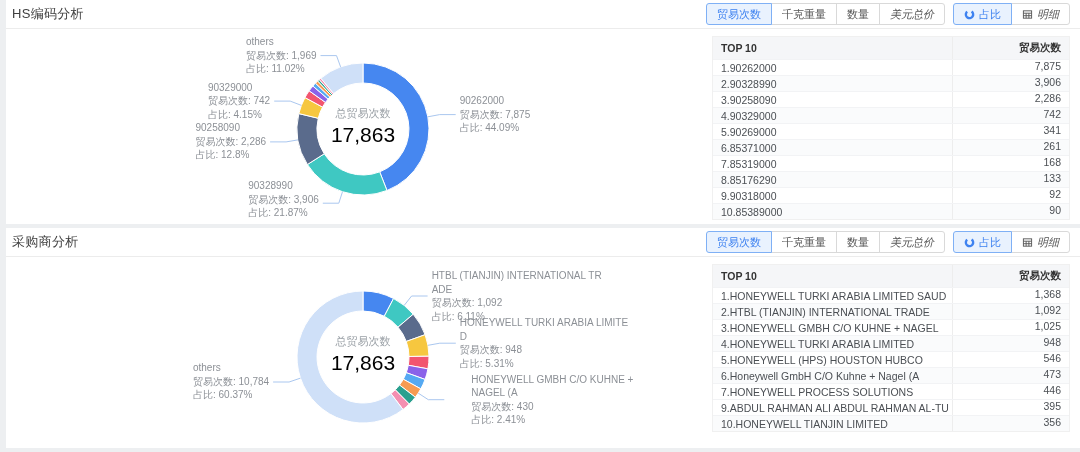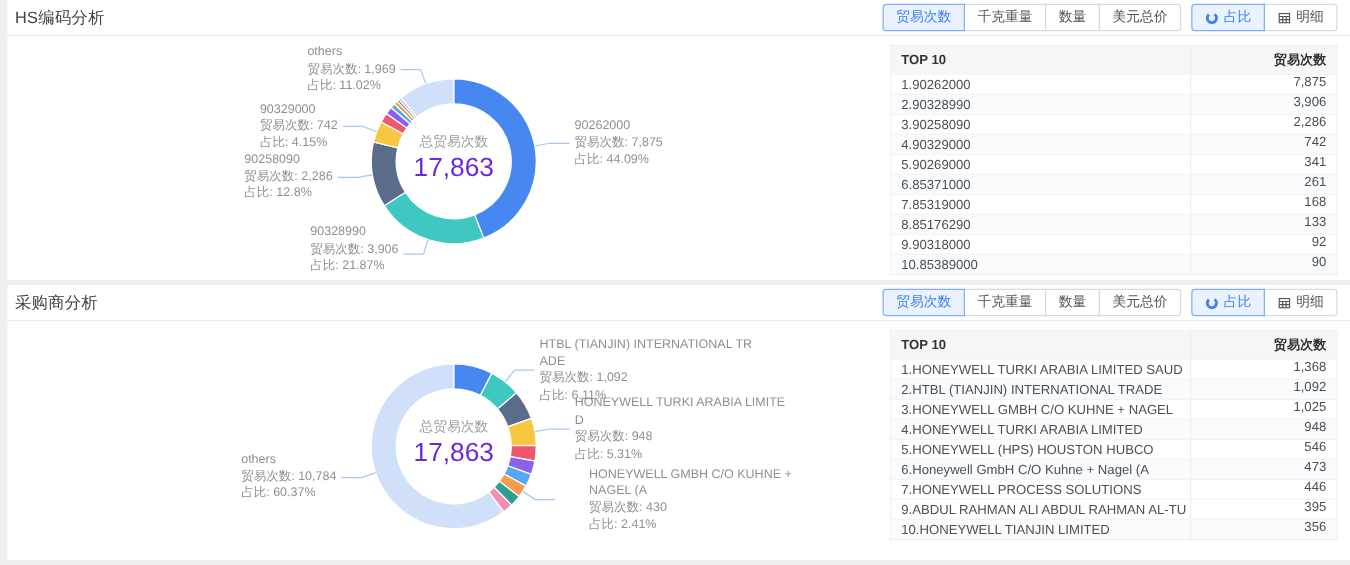--- a/index.html
+++ b/index.html
@@ -23,29 +23,29 @@
   .controls { display: flex; align-items: center; gap: 8px; }
   .btn-group { display: flex; }
   .btn {
     font-family: inherit; font-size: 11px; line-height: 14px;
     padding: 3px 10px; background: #fff; color: #555;
     border: 1px solid #d9d9d9; cursor: pointer; white-space: nowrap;
     display: flex; align-items: center; gap: 4px;
   }
   .btn + .btn { margin-left: -1px; }
   .btn:first-child { border-radius: 3px 0 0 3px; }
-  .btn:last-child  { border-radius: 0 3px 3px 0; }
+  .btn:last-child  { border-radius: 0 3px 3px 0; font-style: italic; }
   .btn.active { color: #3e82f0; border-color: #7fb0f5; background: #e9f2fe; position: relative; z-index: 1; }
   .btn .icon { display: inline-flex; }
 
   .chart-area { position: absolute; left: 0; top: 30px; width: 700px; height: 190px; }
   .donut-svg { position: absolute; left: 0; top: 0; }
   .center-label { position: absolute; left: 287px; top: 76px; width: 140px; text-align: center; }
   .center-title { font-size: 11px; color: #9aa0a6; }
-  .center-value { font-size: 21px; color: #6d28d9; margin-top: 2px; }
+  .center-value { font-size: 21px; color: #000000; margin-top: 2px; }
 
   .callout { position: absolute; font-size: 10px; color: #8c9096; line-height: 13.5px; max-width: 172px; }
   .callout .c-nm { word-break: break-all; }
 
   .top-table { position: absolute; left: 706px; right: 10px; top: 36px; border: 1px solid #f0f0f0; font-size: 10.5px; }
   .t-header { display: flex; align-items: center; height: 22px; background: #f5f6f8; font-weight: 700; color: #333; }
   .t-row { display: flex; align-items: flex-start; height: 16px; border-top: 1px solid #f2f3f5; color: #4b4f54; }
   .t-row.alt { background: #fafbfc; }
   .c-name { flex: 1; padding-left: 8px; border-right: 1px solid #ededed; overflow: hidden; white-space: nowrap; height: 100%; display: flex; align-items: center; }
   .c-val { width: 116px; text-align: right; padding-right: 8px; }

